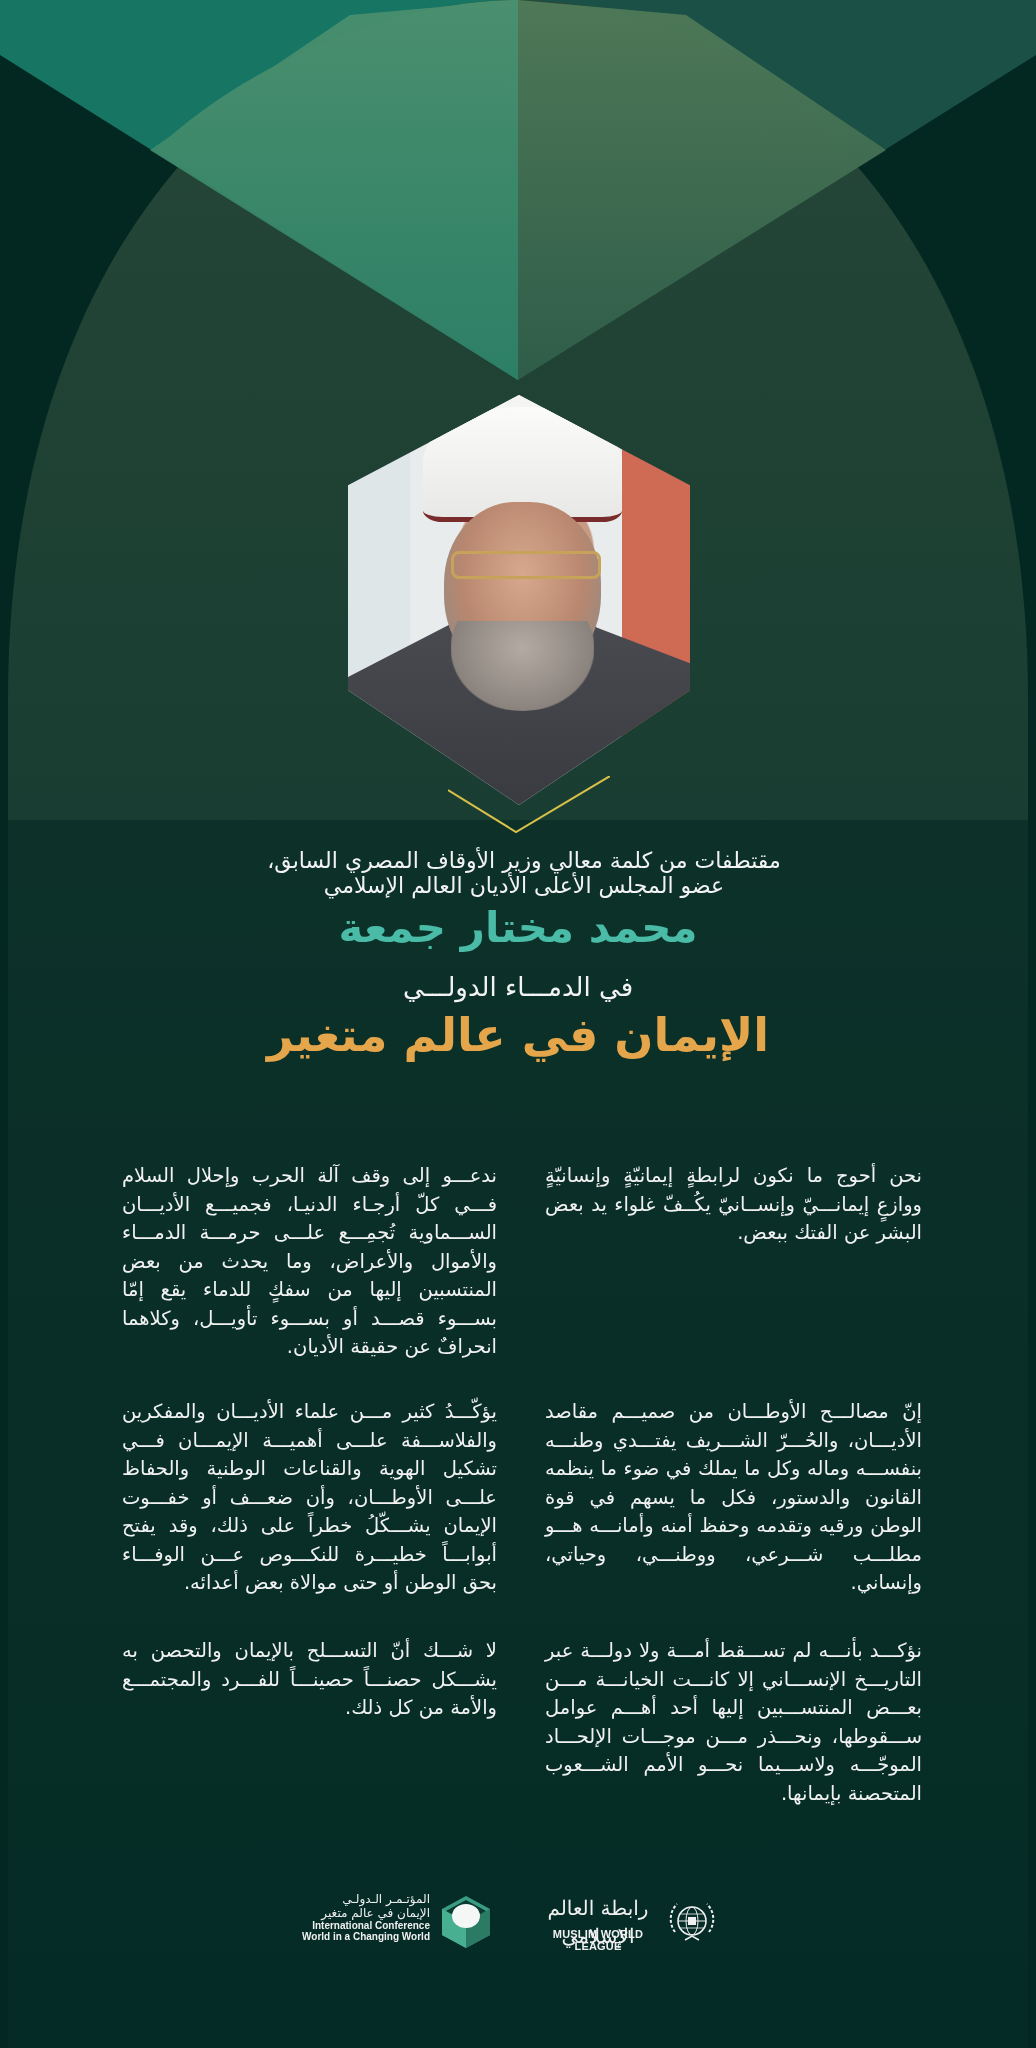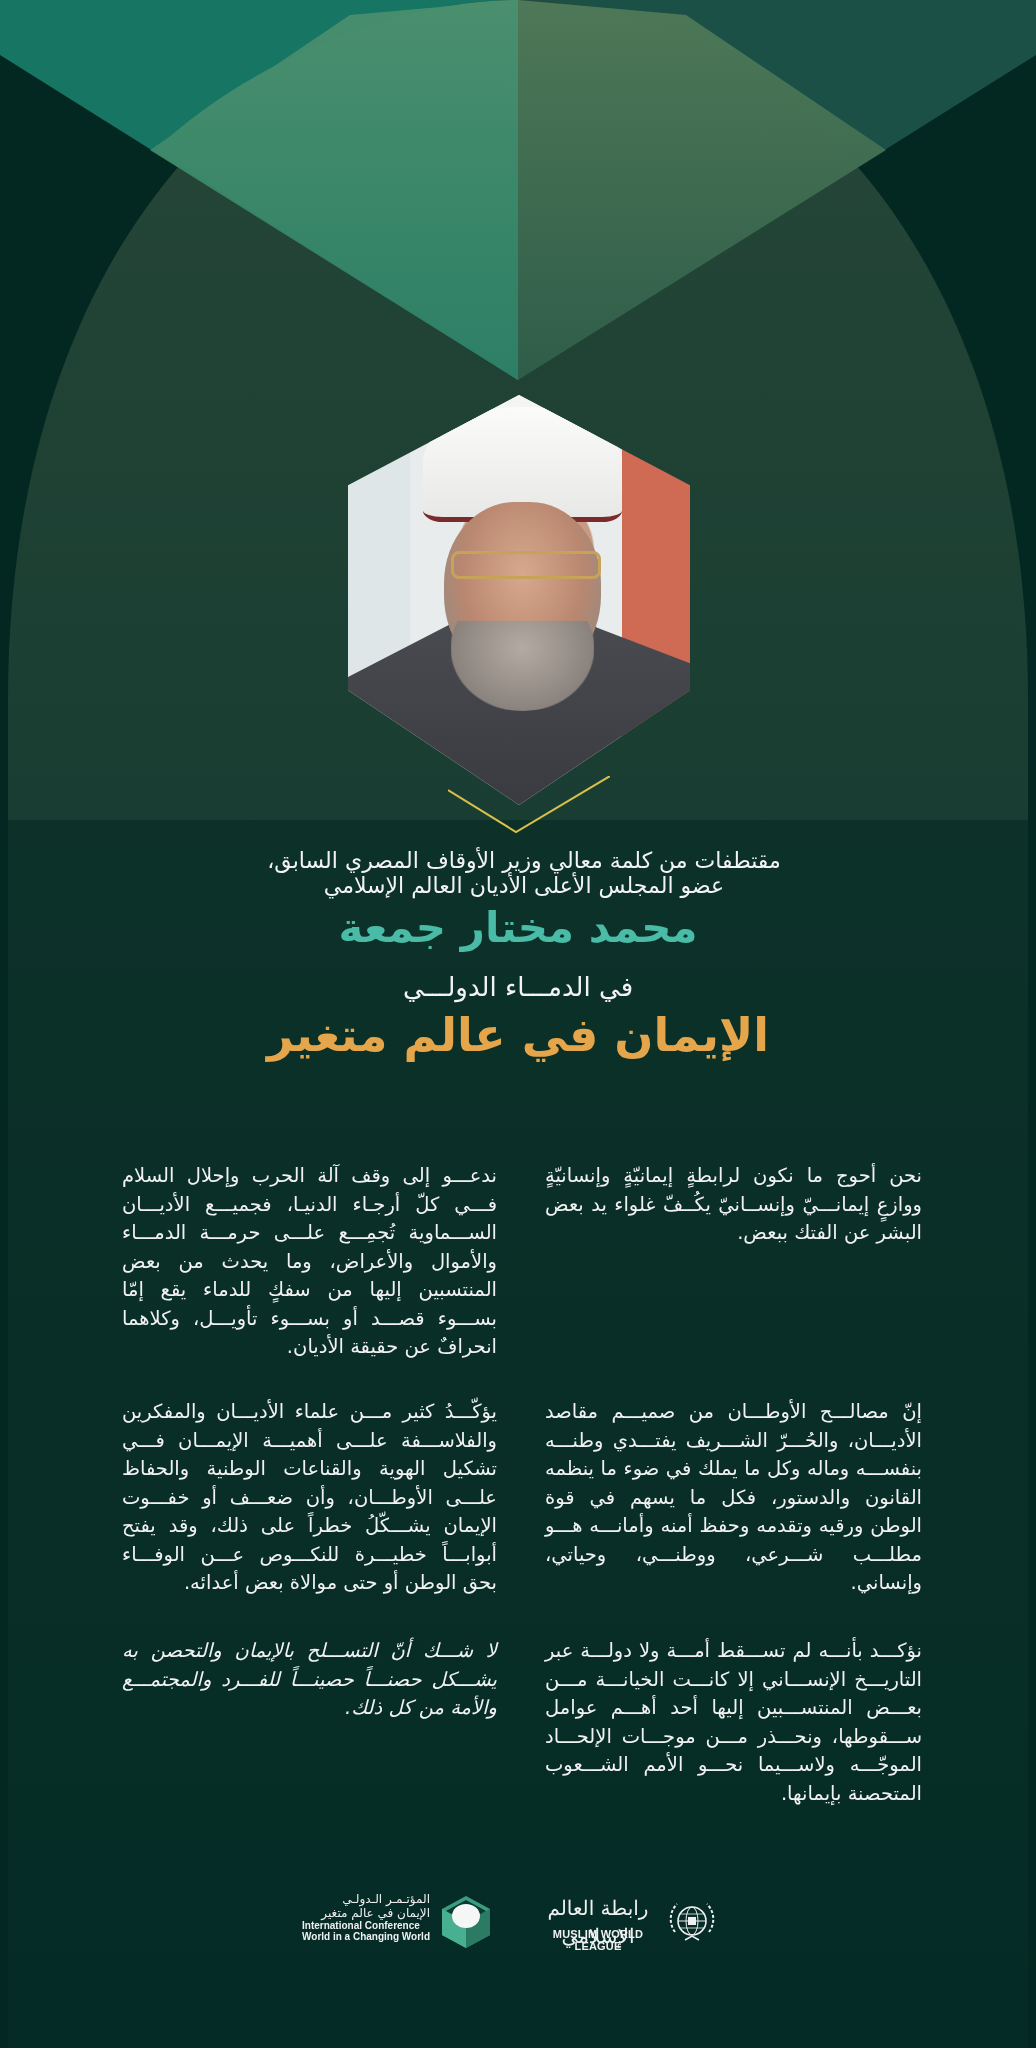--- a/index.html
+++ b/index.html
@@ -57,25 +57,25 @@
     position: absolute; direction: rtl; text-align: justify;
     font-size: 19.5px; line-height: 28.5px; color: #f1f1f1;
   }
   .col-right { left: 545px; width: 377px; }
   .col-left  { left: 122px; width: 375px; }
   .q1 { top: 1162px; }
   .q2 { top: 1162px; }
   .q3 { top: 1398px; }
   .q4 { top: 1398px; }
   .q5 { top: 1637px; }
-  .q6 { top: 1637px; font-style: italic; }
+  .q6 { top: 1637px; }
 
   .footer { position: absolute; top: 1890px; left: 0; right: 0; height: 70px; }
   .conf-logo { position: absolute; left: 312px; top: 0; width: 180px; height: 70px; }
-  .conf-logo .text { position: absolute; right: 62px; top: 2px; }
+  .conf-logo .text { position: absolute; right: 62px; top: 2px; text-align: right; }
   .conf-logo .ar { direction: rtl; font-size: 12px; line-height: 14px; color: #f0f0f0; }
   .conf-logo .en { font-family: "Liberation Sans", sans-serif; font-size: 10px; line-height: 11px; color: #f0f0f0; font-weight: bold; white-space: nowrap; }
   .conf-logo .mark { position: absolute; right: 0; top: 4px; width: 52px; height: 56px; }
 
   .mwl-logo { position: absolute; left: 525px; top: 0; width: 200px; height: 70px; }
   .mwl-logo .ar { position: absolute; left: 3px; top: 4px; width: 140px; text-align: center; direction: rtl; font-family: "DejaVu Serif", serif; font-size: 20px; color: #f0f0f0; line-height: 28px; }
   .mwl-logo .en { position: absolute; left: 3px; top: 38px; width: 140px; text-align: center; font-family: Liberation Sans, sans-serif; font-weight: bold; font-size: 11px; color: #f0f0f0; letter-spacing: 0.2px; }
   .mwl-logo .emblem { position: absolute; left: 142px; top: 6px; width: 50px; height: 50px; }
 </style>
 </head>

